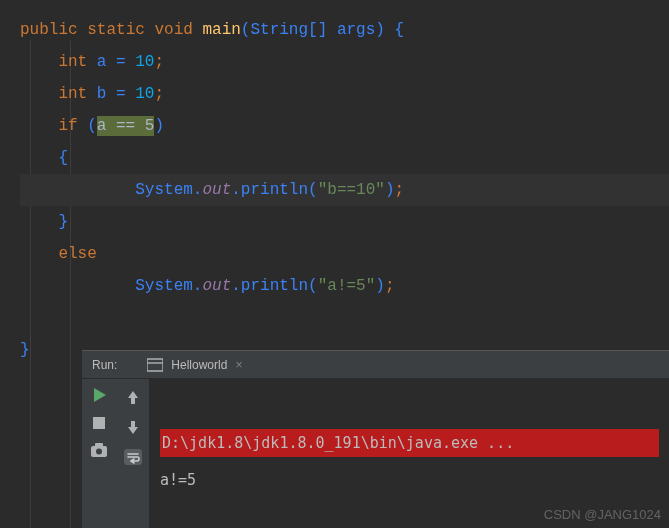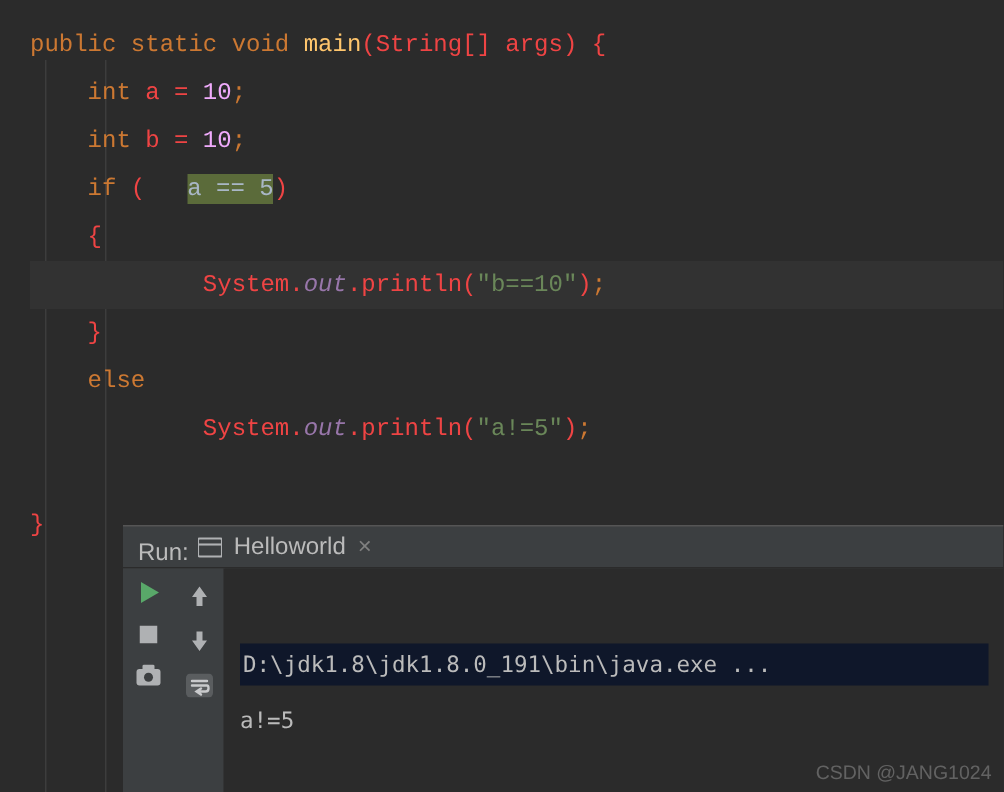--- a/index.html
+++ b/index.html
@@ -21,29 +21,28 @@
   .hl-line {
     position: absolute;
     left: 0; right: 0;
     height: 32px;
     background: #323232;
     z-index: 0;
   }
   .code-line span, .code-line .tkn { position: relative; z-index: 1; }
   .kw { color: #cc7832; }
   .fn { color: #ffc66d; }
-  .num { color: #f0abfc; }
+  .num { color: #0ea5e9; }
   .str { color: #6a8759; }
   .field { color: #9876aa; font-style: italic; }
-  .plain { color: #ef4444; }
+  .plain { color: #3b82f6; }
   .sel {
     background: #5b6b3a;
     color: #a9b7c6;
     padding: 1px 0;
-    margin-left: 28px;
   }
   .guide {
     position: absolute;
     top: 40px;
     bottom: 0;
     width: 1px;
     background: #3d3d3d;
     z-index: 0;
   }
   .run-panel {
@@ -53,26 +52,26 @@
     top: 350px;
     bottom: 0;
     background: #3c3f41;
     border-top: 1px solid #555;
     display: flex;
     flex-direction: column;
   }
   .run-header {
     height: 40px;
     display: flex;
-    align-items: flex-end;
+    align-items: center;
     padding: 0 10px;
-    gap: 0;
+    gap: 24px;
     border-bottom: 1px solid #2b2b2b;
     font-family: 'Segoe UI', sans-serif;
-    font-size: 16px;
+    font-size: 12px;
     color: #bbbbbb;
   }
   .run-tab {
     display: flex;
     align-items: center;
     gap: 8px;
     padding: 4px 6px;
   }
   .tab-close { color: #808080; cursor: pointer; }
   .run-body {
@@ -101,21 +100,21 @@
   .console {
     flex: 1;
     background: #2b2b2b;
     padding: 6px 10px;
     font-family: Consolas, monospace;
     font-size: 15px;
     color: #bbbbbb;
     line-height: 28px;
   }
   .console-cmd {
-    background: #0f172a;
+    background: #b91c1c;
     color: #bbbbbb;
     padding: 0 2px;
     display: inline-block;
     width: 100%;
     white-space: nowrap;
     overflow: hidden;
     margin-top: 44px;
   }
   .watermark {
     position: absolute;

